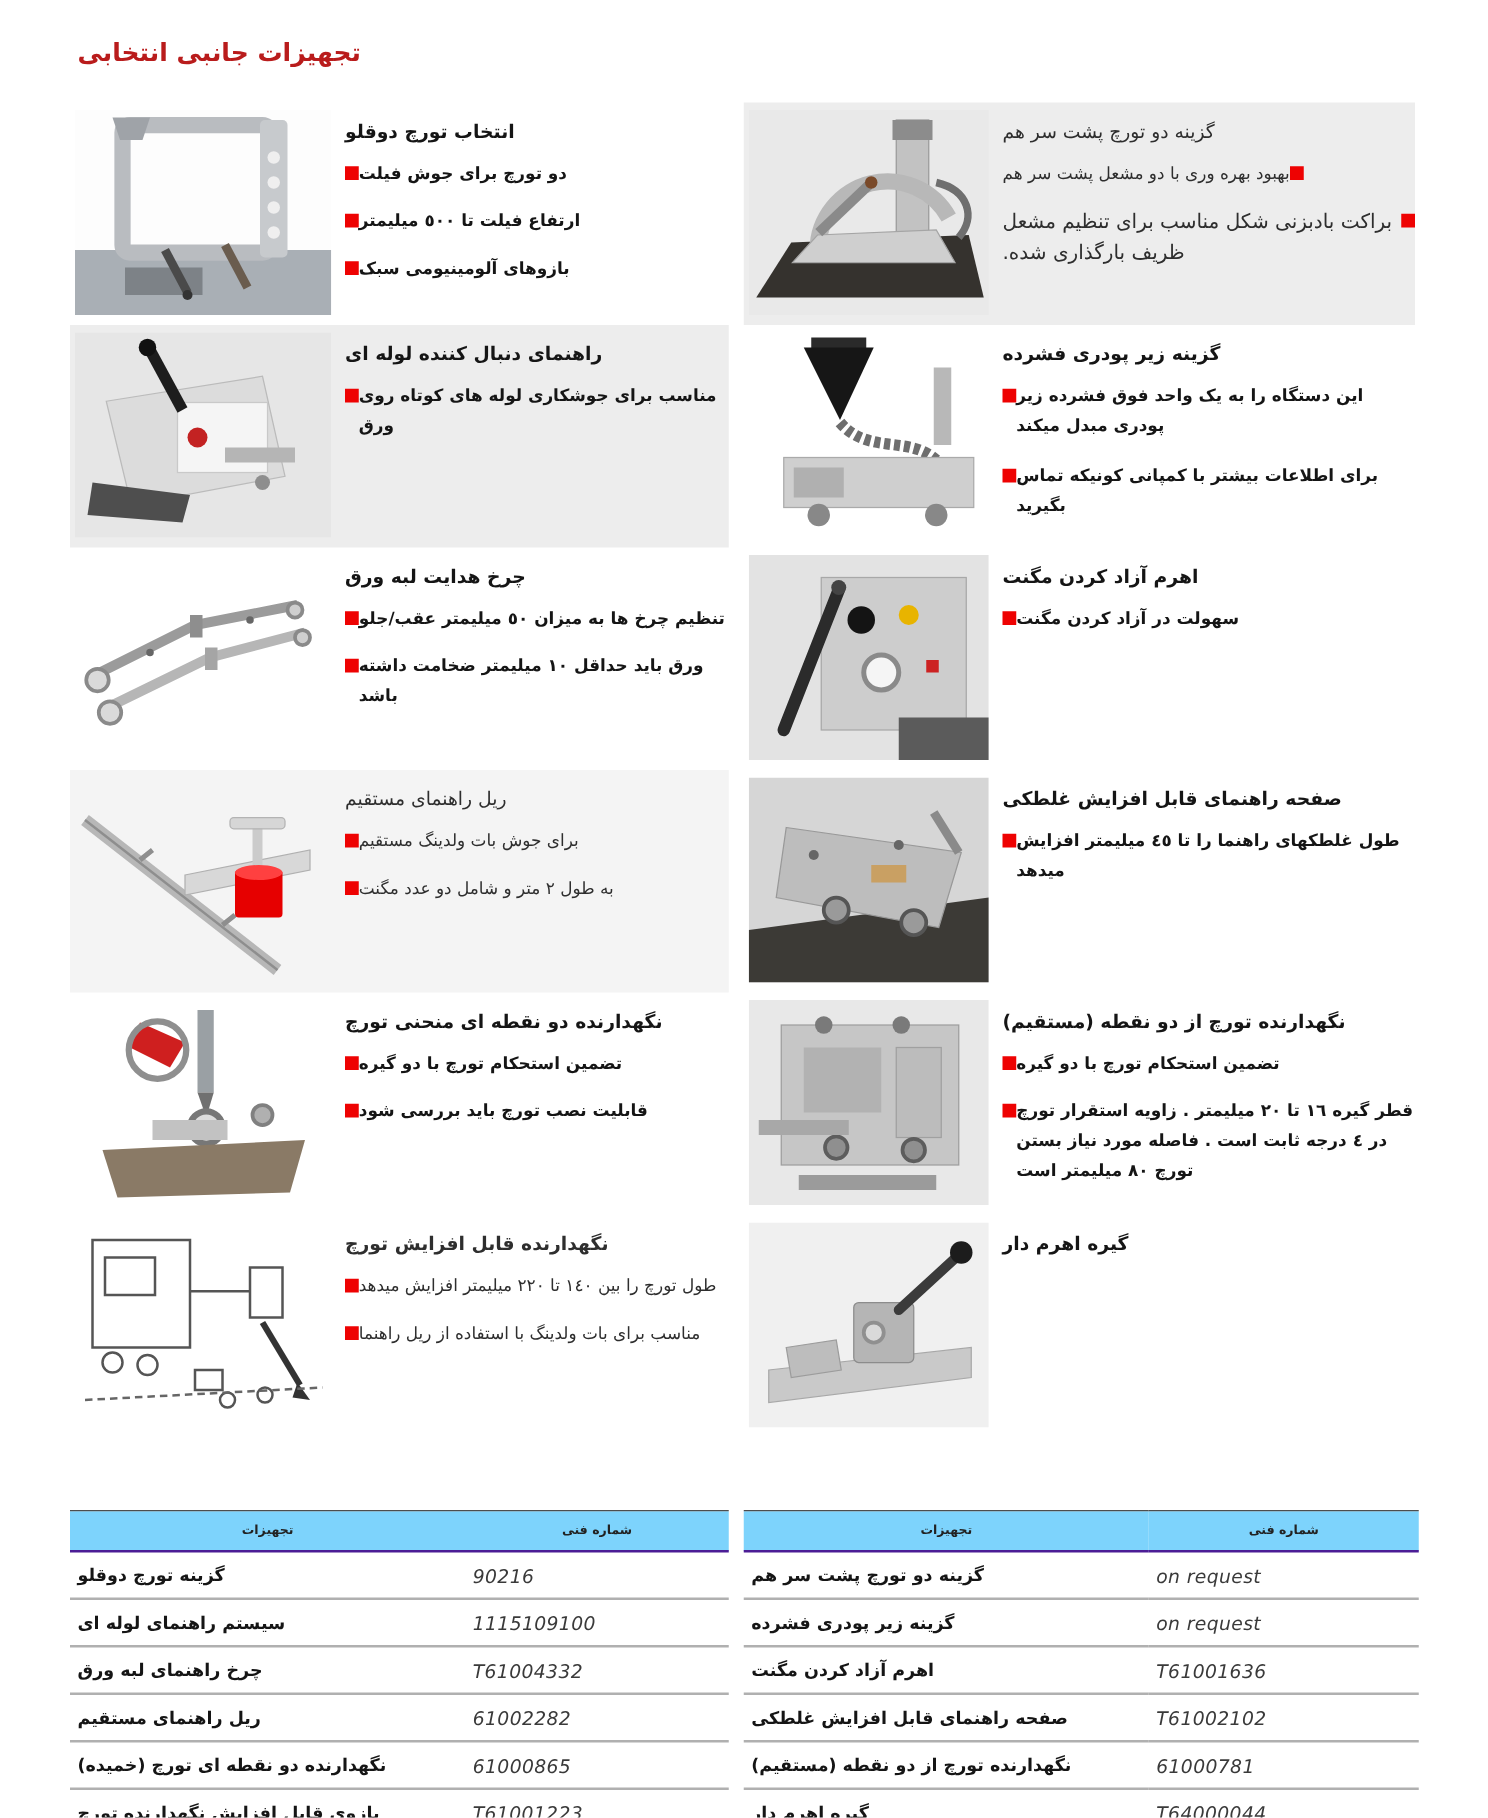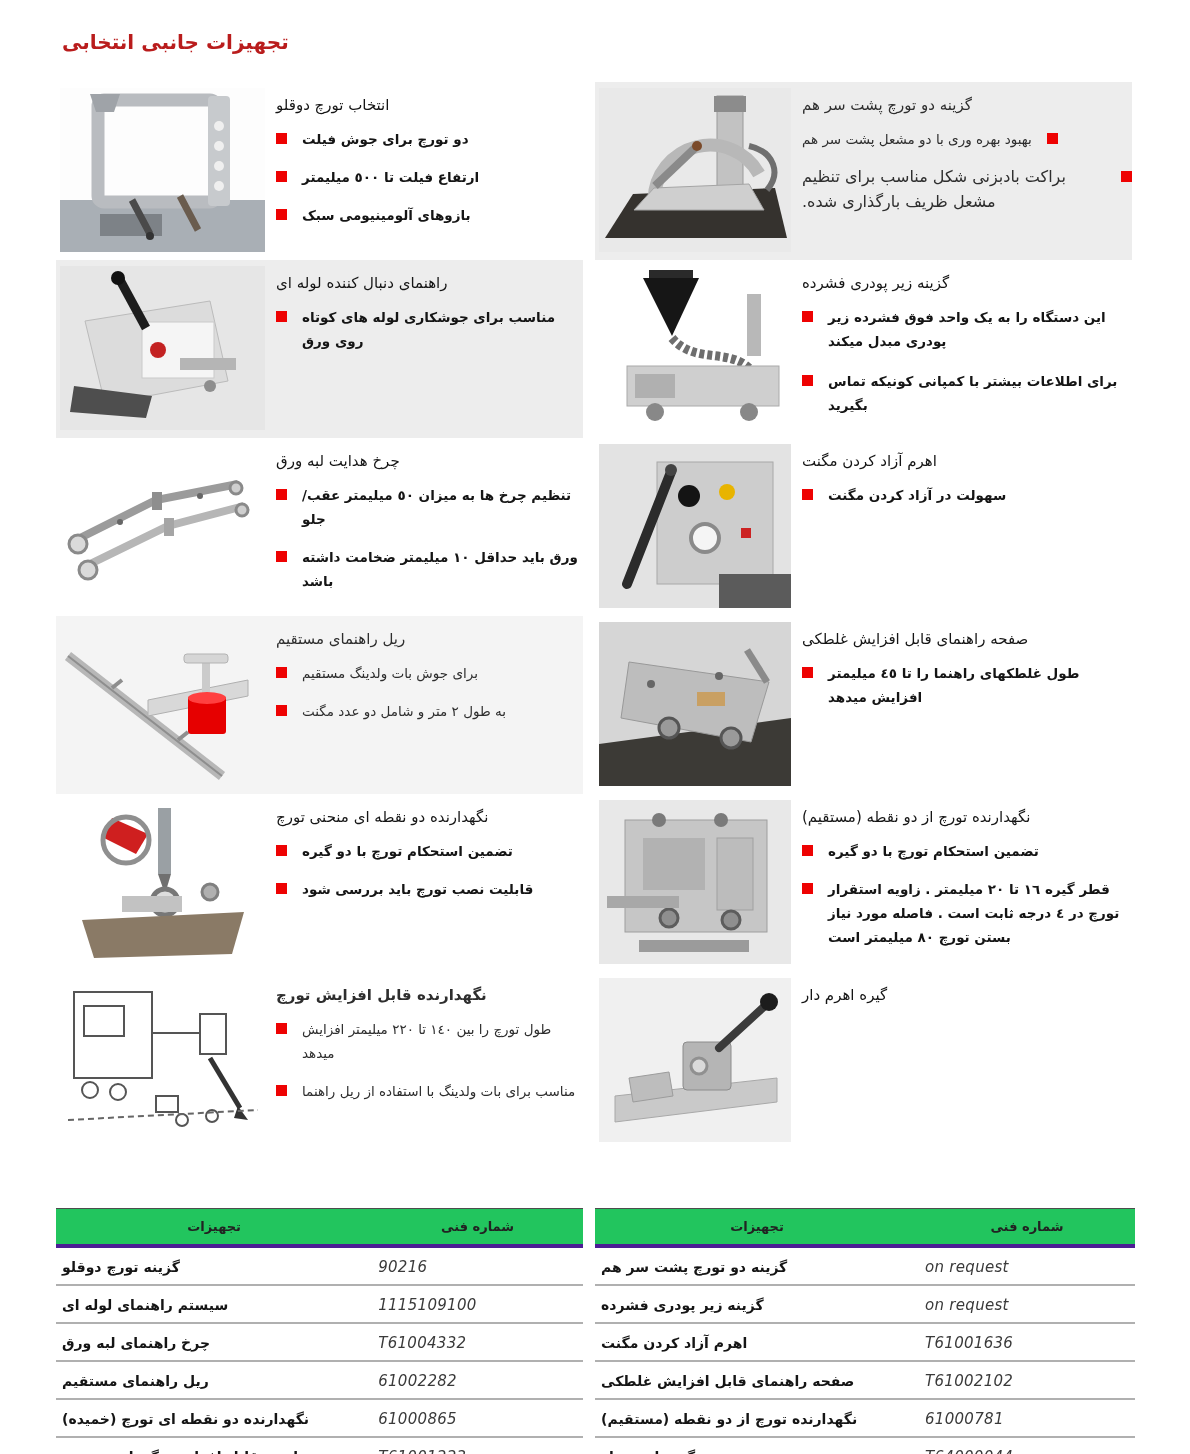--- a/index.html
+++ b/index.html
@@ -6,30 +6,30 @@
   body{width:1190px;height:1454px;font-family:"DejaVu Sans",sans-serif;color:#151515;overflow:hidden;}
   .page{box-sizing:border-box;padding:26px 58px 0 56px;}
   .page-title{color:#b91c1c;font-size:20px;font-weight:bold;direction:rtl;display:inline-block;margin:4px 0 28px 6px;}
   .grid{display:grid;grid-template-columns:527px 537px;column-gap:12px;}
   .cell{min-height:178px;display:flex;gap:11px;padding:6px 0 6px 4px;box-sizing:border-box;align-items:flex-start;}
   .cell.gray{background:#ededed;}
   .cell.gray-lt{background:#f4f4f4;}
   .photo{flex:none;}
   .photo svg{display:block;}
   .txt{flex:1;padding-top:4px;min-width:0;}
-  .ititle{font-size:15px;font-weight:normal;direction:rtl;text-align:left;margin:2px 0 10px;line-height:1.5;}
-  .bul{display:flex;gap:15px;margin:0 0 14px;align-items:flex-start;}
+  .ititle{font-size:15px;font-weight:bold;direction:rtl;text-align:left;margin:2px 0 10px;line-height:1.5;}
+  .bul{display:flex;margin:0 0 14px;align-items:flex-start;}
   .sq{width:11px;height:11px;background:#ee0202;flex:none;margin-top:6px;}
   .bt{direction:rtl;text-align:left;font-size:13.5px;font-weight:bold;line-height:1.8;}
   .light .ititle,.light .bt{font-weight:normal;color:#2e2e2e;}
   .b-lg{font-size:16px;line-height:1.55;}
   .gap-lg{margin-top:16px;}
   .tables{display:grid;grid-template-columns:527px 540px;column-gap:12px;margin-top:58px;}
   table.ptable{width:100%;border-collapse:collapse;}
-  .ptable th{background:#22c55e;border-top:1px solid #4d4d4d;border-bottom:4px solid #4c1d95;padding:10px 4px;font-size:13px;font-weight:bold;text-align:center;direction:rtl;color:#222;}
+  .ptable th{background:#7dd3fc;border-top:1px solid #4d4d4d;border-bottom:2px solid #4c1d95;padding:10px 4px;font-size:10px;font-weight:bold;text-align:center;direction:rtl;color:#222;}
   .ptable td{border-bottom:2px solid #b0b0b0;padding:10px 6px 8px;font-size:14px;}
   .ptable td.eq{width:60%;font-weight:bold;direction:rtl;text-align:left;}
   .ptable td.pn{color:#3a3a3a;font-size:15px;letter-spacing:.3px;text-align:left;font-style:italic;}
 </style>
 </head>
 <body>
 
 <div class="page">
 
   <div class="page-title">تجهیزات جانبی انتخابی</div>

